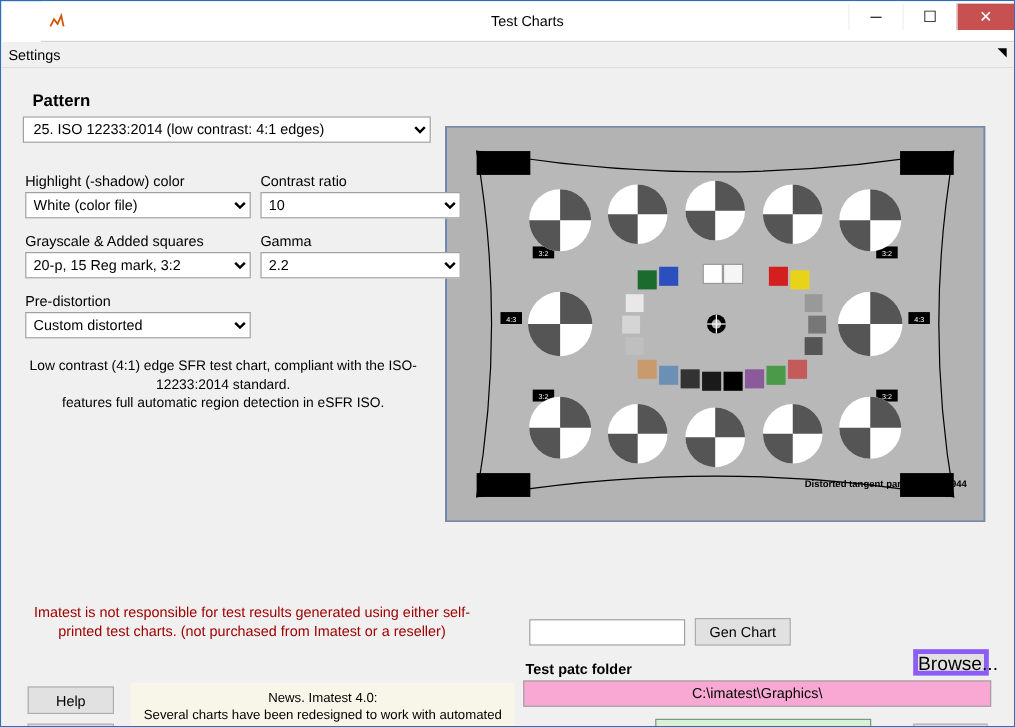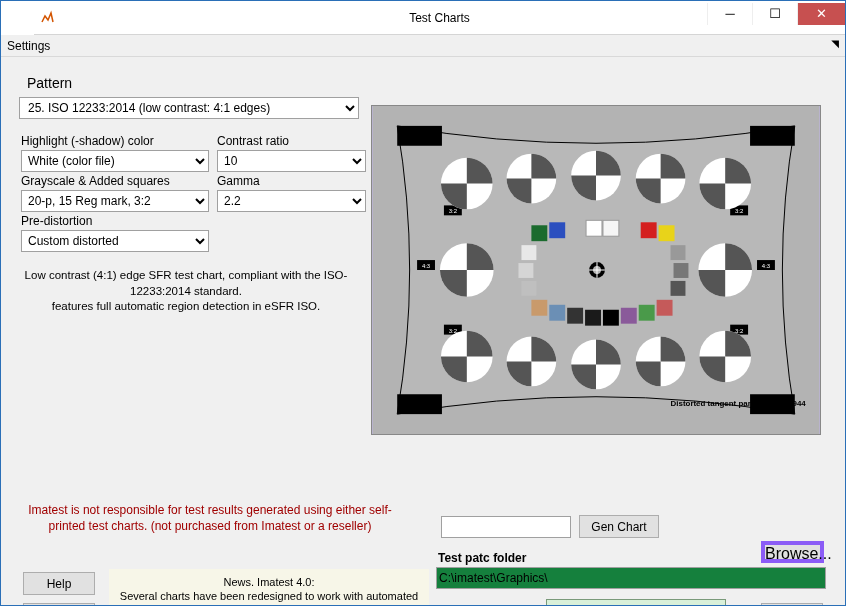--- a/index.html
+++ b/index.html
@@ -23,48 +23,48 @@
 }
 .titlebar .icon { width: 26px; height: 30px; display:flex; align-items:center; justify-content:center; }
 .titlebar .title { position:absolute; left:0; right:0; text-align:center; font-size:12px; color:#000; pointer-events:none;}
 .winbtns { margin-left:auto; display:flex; align-items:stretch; height:22px; margin-top:-8px;}
 .winbtn { width:45px; display:flex; align-items:center; justify-content:center; font-size:13px; background:#fff; border-left:1px solid #eee;}
 .winbtn.close { background:#c75050; color:#fff; width:48px;}
 .menubar { height:22px; background:#f0f0f0; display:flex; align-items:center; padding:0 6px; border-bottom:1px solid #d9d9d9; font-size:12px; position:relative;}
 .menubar .menutoggle { position:absolute; right:6px; top:3px; font-size:10px; }
 .content { position:relative; padding:18px; background:#f0f0f0; height:calc(100% - 52px); }
 
-.pattern-label { font-weight:normal; font-size:14px; margin-left:8px; margin-bottom:6px; }
+.pattern-label { font-weight:bold; font-size:14px; margin-left:8px; margin-bottom:6px; }
 .pattern-select { width:340px; height:22px; font-size:12px; border:1px solid #a0a0a0; background:#fff; padding:1px 4px; }
 
 .left-col { position:absolute; left:20px; top:75px; width:340px; }
-.row { display:flex; gap:8px; margin-top:2px; }
+.row { display:flex; gap:8px; margin-top:12px; }
 .field { display:flex; flex-direction:column; }
 .lbl { font-size:12px; margin-bottom:2px; }
 select.inp { height:22px; font-size:12px; border:1px solid #a0a0a0; background:#fff; padding:1px 2px; }
 .w188 { width:188px; }
-.w140 { width:149px; }
+.w140 { width:167px; }
 
 .desc { margin-top:16px; font-size:11.5px; text-align:center; width:330px; line-height:1.35; }
 
-.preview { position:absolute; left:370px; top:48px; width:450px; height:330px; background:#c4b5fd; border:1px solid #888; display:flex; align-items:center; justify-content:center; overflow:hidden;}
+.preview { position:absolute; left:370px; top:48px; width:450px; height:330px; background:#3b82f6; border:1px solid #888; display:flex; align-items:center; justify-content:center; overflow:hidden;}
 .preview svg { width:100%; height:100%; }
 
 .warn { position:absolute; left:24px; top:445px; width:370px; text-align:center; font-size:12px; font-weight:normal; color:#a00000; line-height:1.35; }
 
 .help-col { position:absolute; left:22px; top:515px; display:flex; flex-direction:column; gap:8px; }
 .btn { height:23px; min-width:72px; border:1px solid #adadad; background:#e1e1e1; font-size:12px; font-family:inherit; padding:0 8px;}
 
 .news { position:absolute; left:108px; top:512px; width:320px; font-size:11px; text-align:center; background:#f7f6e8; padding:6px 4px; line-height:1.3;}
 
 .gen-row { position:absolute; left:440px; top:458px; display:flex; gap:8px; align-items:center;}
 .gen-input { width:130px; height:22px; border:1px solid #a0a0a0; background:#fff; }
 
 .folder-lbl { position:absolute; left:437px; top:494px; font-size:12px; font-weight:bold;}
-.folder-input { position:absolute; left:435px; top:510px; width:390px; height:22px; border:1px solid #a0a0a0; background:#15803d; text-align:left; font-size:12px; padding:2px;}
+.folder-input { position:absolute; left:435px; top:510px; width:390px; height:22px; border:1px solid #a0a0a0; background:#f9a8d4; text-align:center; font-size:12px; padding:2px;}
 .browse-btn { position:absolute; left:760px; top:484px; width:63px; height:22px; border:4px solid #8b5cf6; background:#e1e1e1; font-size:16px;}
 
 .create-btn { position:absolute; left:545px; top:542px; width:180px; height:30px; border:1px solid #7a9a7a; background:#d9f0d9; color:#0a6b0a; font-weight:bold; font-size:15px;}
 .close-btn { position:absolute; left:760px; top:546px; width:62px; height:24px; border:1px solid #adadad; background:#e1e1e1; font-size:12px;}
 
 .matlab-icon { width:16px; height:16px; }
 </style>
 </head>
 <body>
 

